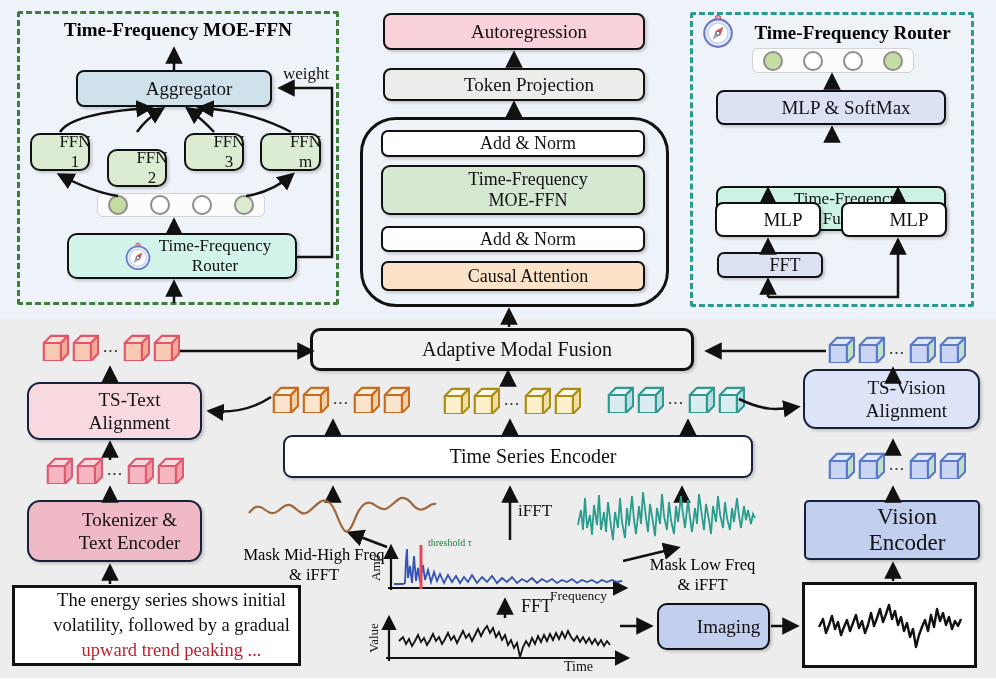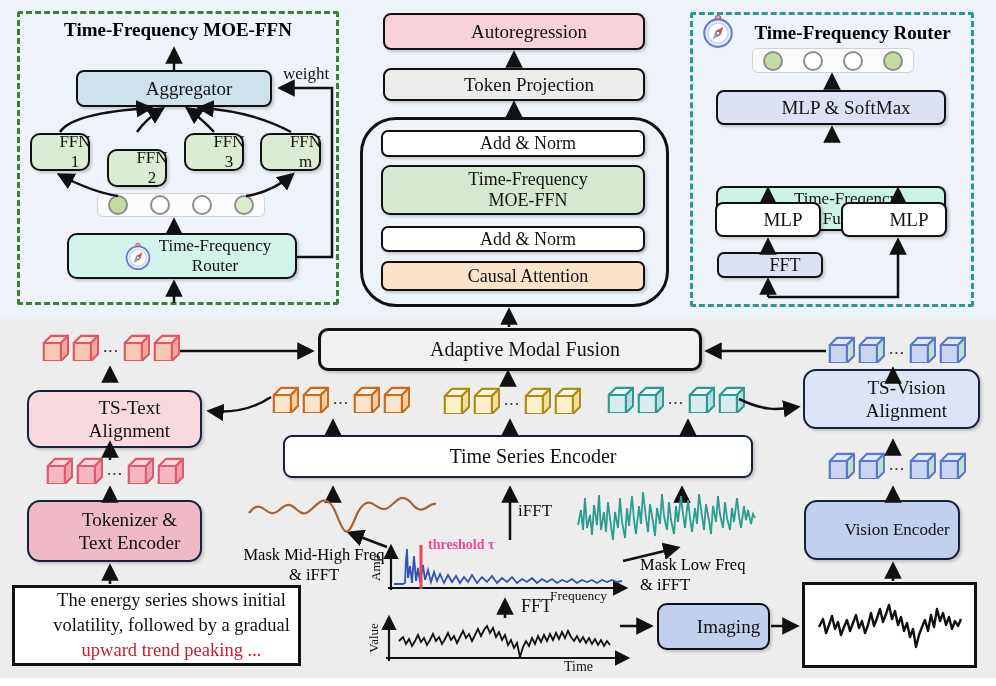--- a/index.html
+++ b/index.html
@@ -131,25 +131,25 @@
   <div class="abs box z2" style="left:715px;top:202px;width:106px;height:35px;background:#fff;border:2.5px solid #111;border-radius:8px;font-size:19px;">
       <span>MLP</span>
     </div>
   <div class="abs box z2" style="left:841px;top:202px;width:106px;height:35px;background:#fff;border:2.5px solid #111;border-radius:8px;font-size:19px;">
       <span>MLP</span>
     </div>
   <div class="abs box z2" style="left:717px;top:252px;width:106px;height:26px;background:#dce2f4;border:2.5px solid #111;border-radius:7px;font-size:18px;">
       <span>FFT</span>
     </div>
 
-  <div class="abs box z2" style="left:318px;top:328px;width:384px;height:43px;background:#f1f1ef;border:3px solid #111;border-radius:10px;font-size:20px;">
+  <div class="abs box z2" style="left:310px;top:328px;width:384px;height:43px;background:#f1f1ef;border:3px solid #111;border-radius:10px;font-size:20px;">
       <span>Adaptive Modal Fusion</span>
     </div>
 
-  <div class="abs box stack z2" style="left:27px;top:382px;width:175px;height:58px;background:#f8d9e0;border:2.5px solid #16213c;border-radius:13px;font-size:19px;line-height:23px;margin-top:8px;">
+  <div class="abs box stack z2" style="left:27px;top:382px;width:175px;height:58px;background:#f8d9e0;border:2.5px solid #16213c;border-radius:13px;font-size:19px;line-height:23px;">
     <span>TS-Text</span>
     <span>Alignment</span>
   </div>
   <div class="abs box stack z2" style="left:27px;top:500px;width:175px;height:62px;background:#f0b9c6;border:2.5px solid #16213c;border-radius:13px;font-size:19px;line-height:23px;text-align:right;">
     <span>Tokenizer &amp;</span>
     <span>Text Encoder</span>
   </div>
   <div class="abs box stack z2" style="left:12px;top:585px;width:289px;height:81px;background:#fff;border:3px solid #111;font-size:18.5px;line-height:25px;box-shadow:none;">
     <span>The energy series shows initial</span>
     <span>volatility, followed by a gradual</span>
@@ -157,21 +157,21 @@
   </div>
 
   <div class="abs box z2" style="left:283px;top:435px;width:470px;height:43px;background:#fff;border:2.5px solid #16213c;border-radius:9px;font-size:20px;">
       <span>Time Series Encoder</span>
     </div>
 
   <div class="abs box stack z2" style="left:803px;top:369px;width:177px;height:60px;background:#dde4f7;border:2.5px solid #16213c;border-radius:13px;font-size:19px;line-height:23px;">
     <span>TS-Vision</span>
     <span>Alignment</span>
   </div>
-  <div class="abs box z2" style="left:804px;top:500px;width:156px;height:60px;background:#c2cfee;border:2.5px solid #16213c;border-radius:13px;font-size:17px;">
+  <div class="abs box z2" style="left:804px;top:500px;width:176px;height:60px;background:#c2cfee;border:2.5px solid #16213c;border-radius:5px;font-size:23px;">
       <span>Vision Encoder</span>
     </div>
   <div class="abs box z2" style="left:657px;top:603px;width:113px;height:47px;background:#c2cfee;border:2.5px solid #111;border-radius:10px;font-size:19px;">
       <span>Imaging</span>
     </div>
 
   <div class="abs z2" style="left:802px;top:582px;width:175px;height:86px;background:#fff;border:3px solid #111;">
     <svg width="169" height="80" viewBox="0 0 169 80">
       <path d="M14,42 L18,34 L21,48 L24,40 L27,31 L30,44 L33,37 L36,50 L39,42 L42,35 L45,46 L48,38 L51,30 L54,43 L57,36 L60,48 L63,40 L66,28 L69,41 L72,33 L75,24 L78,37 L81,29 L84,20 L87,34 L90,26 L93,40 L96,32 L99,46 L102,38 L105,52 L108,44 L111,62 L114,50 L117,42 L120,35 L123,46 L126,30 L129,42 L132,24 L135,36 L138,28 L141,40 L144,32 L147,44 L150,36 L153,41 L156,34" fill="none" stroke="#111" stroke-width="2.4" stroke-linejoin="round"></path>
     </svg>
@@ -336,27 +336,27 @@
         <polygon class="cf-top" points="2,10 10,2 29,2 21,10"></polygon>
         <polygon class="cf-side" points="21,10 29,2 29,22 21,30"></polygon>
         <rect class="cf-front" x="2" y="10" width="19" height="20"></rect>
       </svg>
   </div>
 
   <div class="abs z3" style="left:225px;top:545px;width:178px;text-align:center;font-size:16.5px;line-height:20px;">
     <div>Mask Mid-High Freq</div>
     <div>&amp; iFFT</div>
   </div>
-  <div class="abs z3" style="left:640px;top:555px;width:125px;text-align:left;font-size:16.5px;line-height:20px;">
+  <div class="abs z3" style="left:640px;top:555px;width:125px;text-align:center;font-size:16.5px;line-height:20px;">
     <div>Mask Low Freq</div>
     <div>&amp; iFFT</div>
   </div>
   <div class="abs lbl z3" style="left:518px;top:501px;font-size:17px;">iFFT</div>
   <div class="abs lbl z3" style="left:521px;top:596px;font-size:18px;">FFT</div>
-  <div class="abs lbl z3" style="left:428px;top:537px;font-size:14px;color:#ec4899;font-weight:bold;">threshold τ</div>
+  <div class="abs lbl z3" style="left:428px;top:537px;font-size:10px;color:#15803d;">threshold τ</div>
   <div class="abs lbl rot z3" style="left:352px;top:560px;width:48px;font-size:13px;text-align:center;">Amp</div>
   <div class="abs lbl z3" style="left:550px;top:588px;font-size:13.5px;">Frequency</div>
   <div class="abs lbl rot z3" style="left:348px;top:630px;width:52px;font-size:13px;text-align:center;">Value</div>
   <div class="abs lbl z3" style="left:564px;top:659px;font-size:14px;">Time</div>
 
   <svg class="overlay" width="996" height="686" viewBox="0 0 996 686">
     <defs>
       <marker id="ah" markerWidth="8" markerHeight="8" refX="5.5" refY="3.5" orient="auto">
         <path d="M0,0 L7,3.5 L0,7 z" fill="#111"></path>
       </marker>

